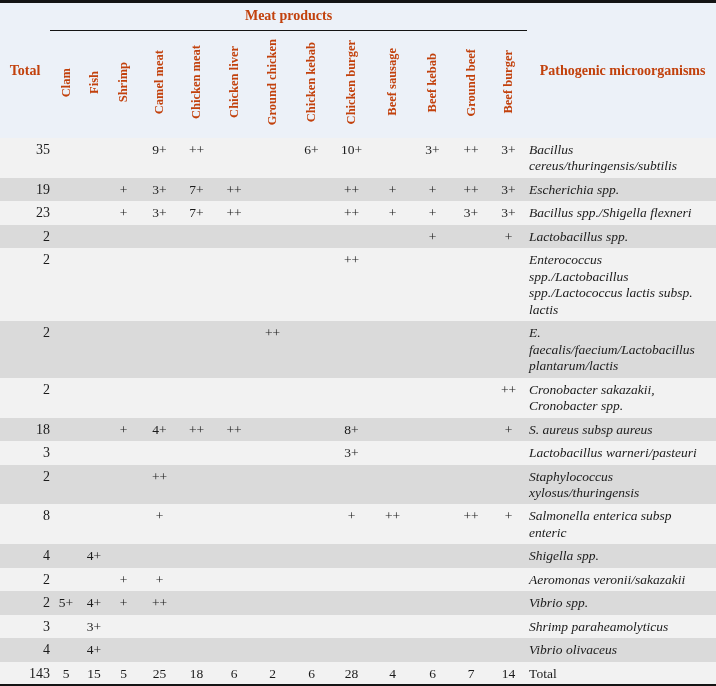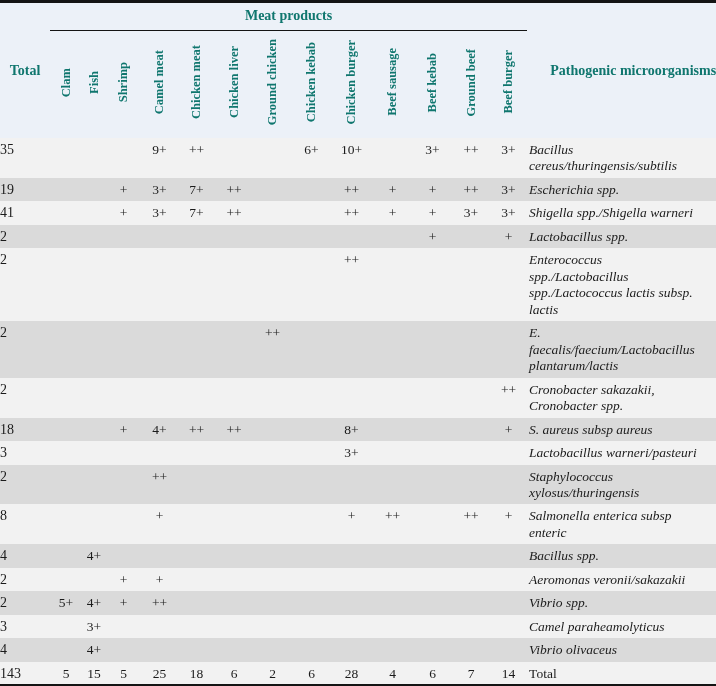--- a/index.html
+++ b/index.html
@@ -16,48 +16,48 @@
     overflow:hidden;
     border-top:3px solid #141414;
   }
   table {
     width:716px;
     border-collapse:collapse;
     table-layout:fixed;
     border-bottom:2px solid #141414;
   }
   thead { background:#ecf1f8; }
-  thead th { font-weight:bold; color:#0f766e; }
+  thead th { font-weight:bold; color:#c2410c; }
   .th-total {
     font-size:14px; text-align:center; vertical-align:middle;
   }
   .th-meat {
     height:27px; font-size:14px; text-align:center; vertical-align:middle;
     border-bottom:1.5px solid #141414;
   }
   .th-path {
-    font-size:14px; text-align:right; vertical-align:middle; padding-left:2px;
+    font-size:14px; text-align:center; vertical-align:middle; padding-left:2px;
   }
   .th-rot {
     height:108px; vertical-align:middle; text-align:center; padding:2px 0;
   }
   .th-rot span {
     display:inline-block;
     writing-mode:vertical-rl;
     transform:rotate(180deg);
     font-size:12.5px; font-weight:bold; line-height:1;
     white-space:nowrap;
   }
   tbody tr:nth-child(odd)  { background:#f2f2f2; }
   tbody tr:nth-child(even) { background:#dadada; }
   tbody td {
     font-size:14px; vertical-align:top;
     padding-top:4px; padding-bottom:3px;
   }
-  td.total-cell { text-align:left; }
+  td.total-cell { text-align:right; }
   td.sym { text-align:center; font-size:13.5px; }
   td.org {
     text-align:left; font-style:italic;
     padding-left:2px; padding-right:12px;
     font-size:13.5px; line-height:1.22;
   }
   tr.total-row td.org { font-style:normal; }
   .bottom-rule {
     position:absolute; left:0; bottom:0; width:716px; height:0;
     border-bottom:2.5px solid #141414;
@@ -136,35 +136,35 @@
           <td class="sym"></td>
           <td class="sym"></td>
           <td class="sym">++</td>
           <td class="sym">+</td>
           <td class="sym">+</td>
           <td class="sym">++</td>
           <td class="sym">3+</td>
           <td class="org">Escherichia spp.</td>
         </tr>
         <tr>
-          <td class="total-cell">41</td>
+          <td class="total-cell">23</td>
           <td class="sym"></td>
           <td class="sym"></td>
           <td class="sym">+</td>
           <td class="sym">3+</td>
           <td class="sym">7+</td>
           <td class="sym">++</td>
           <td class="sym"></td>
           <td class="sym"></td>
           <td class="sym">++</td>
           <td class="sym">+</td>
           <td class="sym">+</td>
           <td class="sym">3+</td>
           <td class="sym">3+</td>
-          <td class="org">Shigella spp./Shigella warneri</td>
+          <td class="org">Bacillus spp./Shigella flexneri</td>
         </tr>
         <tr>
           <td class="total-cell">2</td>
           <td class="sym"></td>
           <td class="sym"></td>
           <td class="sym"></td>
           <td class="sym"></td>
           <td class="sym"></td>
           <td class="sym"></td>
           <td class="sym"></td>
@@ -303,21 +303,21 @@
           <td class="sym"></td>
           <td class="sym"></td>
           <td class="sym"></td>
           <td class="sym"></td>
           <td class="sym"></td>
           <td class="sym"></td>
           <td class="sym"></td>
           <td class="sym"></td>
           <td class="sym"></td>
           <td class="sym"></td>
-          <td class="org">Bacillus spp.</td>
+          <td class="org">Shigella spp.</td>
         </tr>
         <tr>
           <td class="total-cell">2</td>
           <td class="sym"></td>
           <td class="sym"></td>
           <td class="sym">+</td>
           <td class="sym">+</td>
           <td class="sym"></td>
           <td class="sym"></td>
           <td class="sym"></td>
@@ -354,21 +354,21 @@
           <td class="sym"></td>
           <td class="sym"></td>
           <td class="sym"></td>
           <td class="sym"></td>
           <td class="sym"></td>
           <td class="sym"></td>
           <td class="sym"></td>
           <td class="sym"></td>
           <td class="sym"></td>
           <td class="sym"></td>
-          <td class="org">Camel paraheamolyticus</td>
+          <td class="org">Shrimp paraheamolyticus</td>
         </tr>
         <tr>
           <td class="total-cell">4</td>
           <td class="sym"></td>
           <td class="sym">4+</td>
           <td class="sym"></td>
           <td class="sym"></td>
           <td class="sym"></td>
           <td class="sym"></td>
           <td class="sym"></td>

